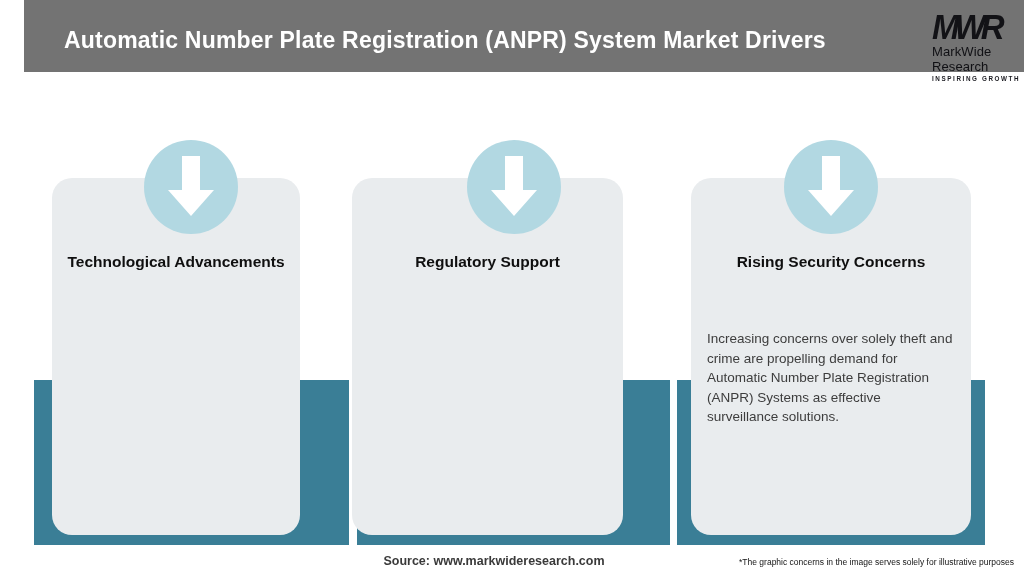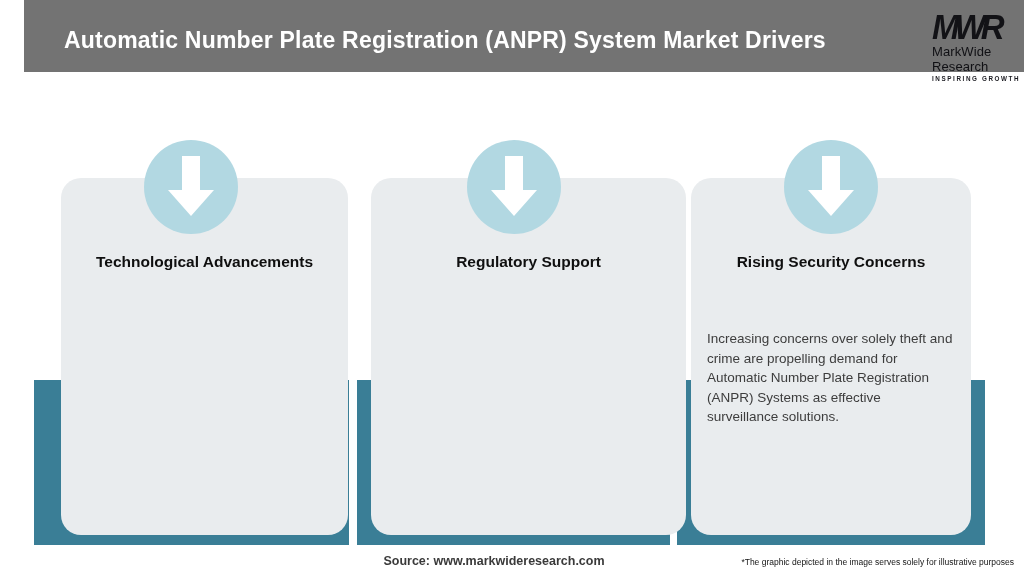--- a/index.html
+++ b/index.html
@@ -23,22 +23,22 @@
   .logo .logo-tagline { font-size:6.3px; font-weight:bold; letter-spacing:1.6px; margin-top:1px; color:#1a1a20; }
 
   
   .panel { position:absolute; top:380px; height:165px; background:#3A7E96; }
   .panel-1 { left:34px;  width:315px; }
   .panel-2 { left:357px; width:313px; }
   .panel-3 { left:677px; width:308px; }
 
   
   .card { position:absolute; top:178px; height:357px; background:#E9ECEE; border-radius:20px; }
-  .card-1 { left:61px;  width:287px; }
-  .card-2 { left:371px; width:315px; }
+  .card-1 { left:52px;  width:248px; }
+  .card-2 { left:352px; width:271px; }
   .card-3 { left:691px; width:280px;text-decoration:underline; }
   .card h2 {
     position:absolute; top:75px; left:0; right:0;
     text-align:center; font-size:15.5px; font-weight:bold; color:#0f0f0f;
   }
   .card p {
     position:absolute; top:151px; left:16px; right:16px;
     font-size:13.5px; line-height:19.5px; color:#3d3d3d; text-align:left;
   }
 
@@ -101,15 +101,15 @@
       <path d="M21 2 L39 2 L39 36 L53 36 L30 62 L7 36 L21 36 Z" fill="#ffffff"></path>
     </svg>
   </div>
   <div class="circle circle-3">
     <svg width="60" height="66" viewBox="0 0 60 66" xmlns="http://www.w3.org/2000/svg">
       <path d="M21 2 L39 2 L39 36 L53 36 L30 62 L7 36 L21 36 Z" fill="#ffffff"></path>
     </svg>
   </div>
 
   <div class="source">Source: www.markwideresearch.com</div>
-  <div class="disclaimer">*The graphic depicted in the image serves solely for illustrative purposes</div>
+  <div class="disclaimer">*The graphic concerns in the image serves solely for illustrative purposes</div>
 
 </div>
 
 </body></html>

